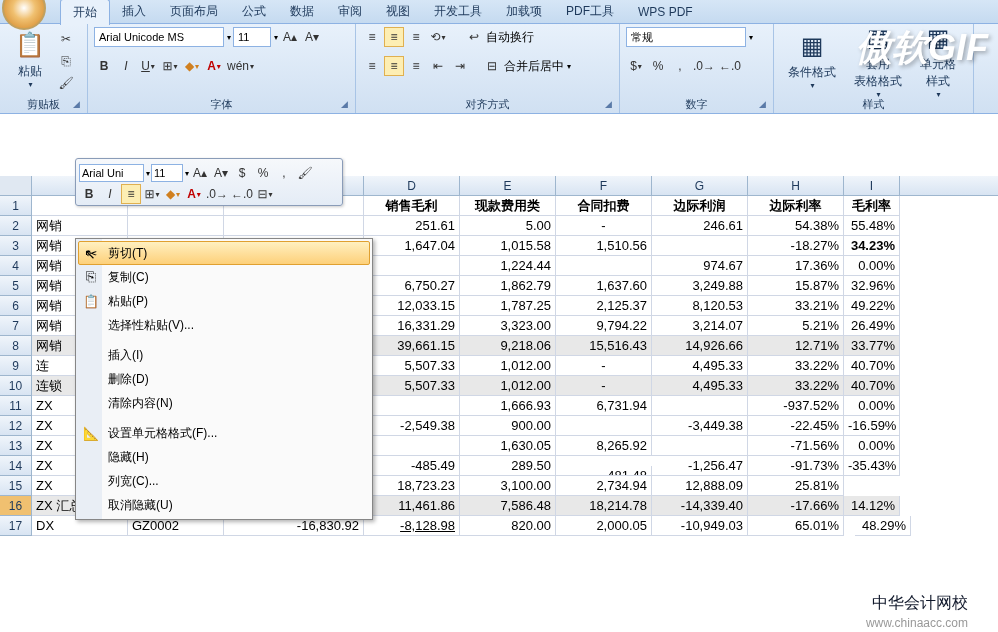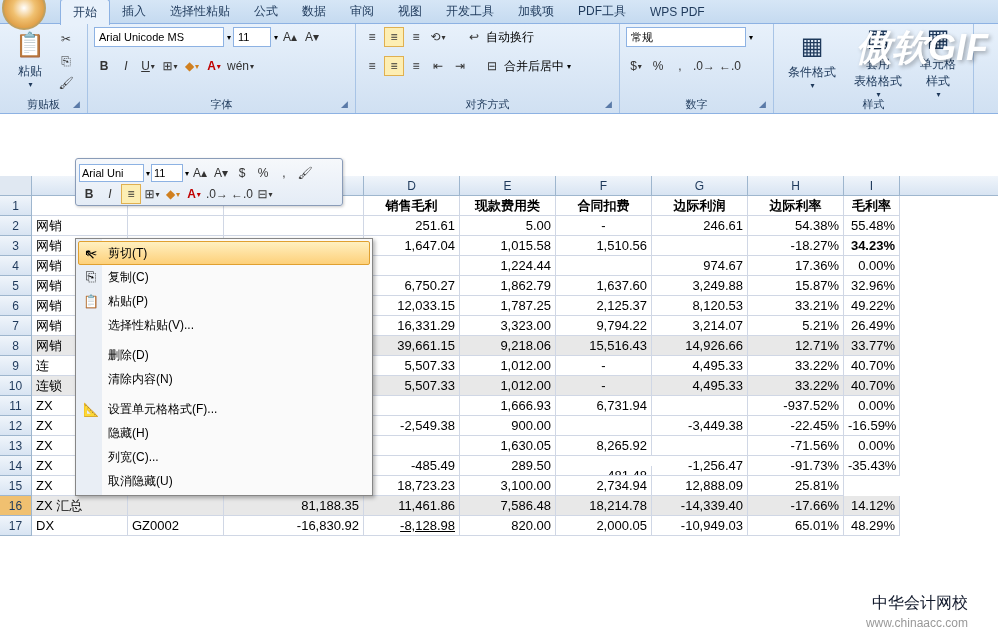--- a/index.html
+++ b/index.html
@@ -51,21 +51,21 @@
 .cursor-arrow{position:absolute;left:84px;top:246px;z-index:25;font-size:14px;color:#000}
 </style>
 </head>
 <body>
 
 <div class="office-btn"></div>
 
 <div class="ribbon-tabs">
   <div class="tab active">开始</div>
   <div class="tab">插入</div>
-  <div class="tab">选择性粘贴</div>
+  <div class="tab">页面布局</div>
   <div class="tab">公式</div>
   <div class="tab">数据</div>
   <div class="tab">审阅</div>
   <div class="tab">视图</div>
   <div class="tab">开发工具</div>
   <div class="tab">加载项</div>
   <div class="tab">PDF工具</div>
   <div class="tab">WPS PDF</div>
 </div>
 
@@ -391,21 +391,21 @@
       </div>
       <div class="crow">
         <div class="txt" style="width: 96px;">DX</div>
         <div class="txt" style="width: 96px;">GZ0002</div>
         <div class="num" style="width: 140px;">-16,830.92</div>
         <div class="num" style="width: 96px; text-decoration: underline;">-8,128.98</div>
         <div class="num" style="width: 96px;">820.00</div>
         <div class="num" style="width: 96px;">2,000.05</div>
         <div class="num" style="width: 96px;">-10,949.03</div>
         <div class="num" style="width: 96px;">65.01%</div>
-        <div class="num" style="width: 56px;">48.29%</div>
+        <div class="num" style="width: 56px; margin-left: 11px;">48.29%</div>
       </div>
     </div>
 </div>
 
 <div class="mini-toolbar">
   <div class="row">
     <input class="mini-sel" value="Arial Uni" style="">
       <span class="dd">▾</span>
     <input class="mini-size" value="11" style="">
       <span class="dd">▾</span>
@@ -447,20 +447,23 @@
     </div>
   <div class="ctx-item">
       <span class="ctx-ico">📋</span>
       <span>粘贴(P)</span>
     </div>
   <div class="ctx-item">
       <span>选择性粘贴(V)...</span>
     </div>
   <div style="height:6px"></div>
   <div class="ctx-item">
+      <span>插入(I)</span>
+    </div>
+  <div class="ctx-item">
       <span>删除(D)</span>
     </div>
   <div class="ctx-item">
       <span>清除内容(N)</span>
     </div>
   <div style="height:6px"></div>
   <div class="ctx-item">
       <span class="ctx-ico">📐</span>
       <span>设置单元格格式(F)...</span>
     </div>

